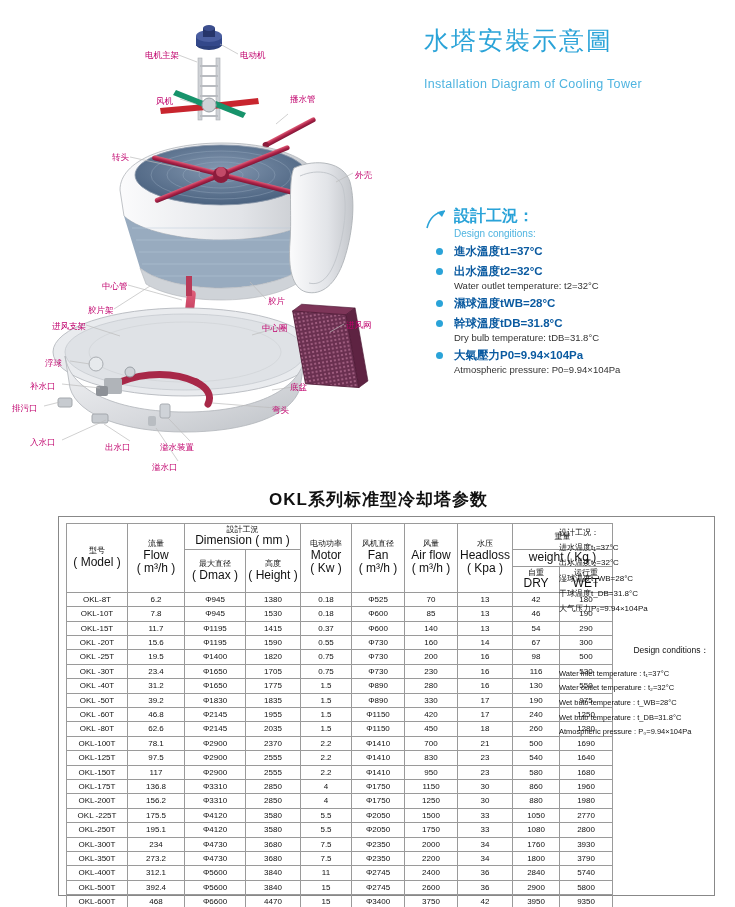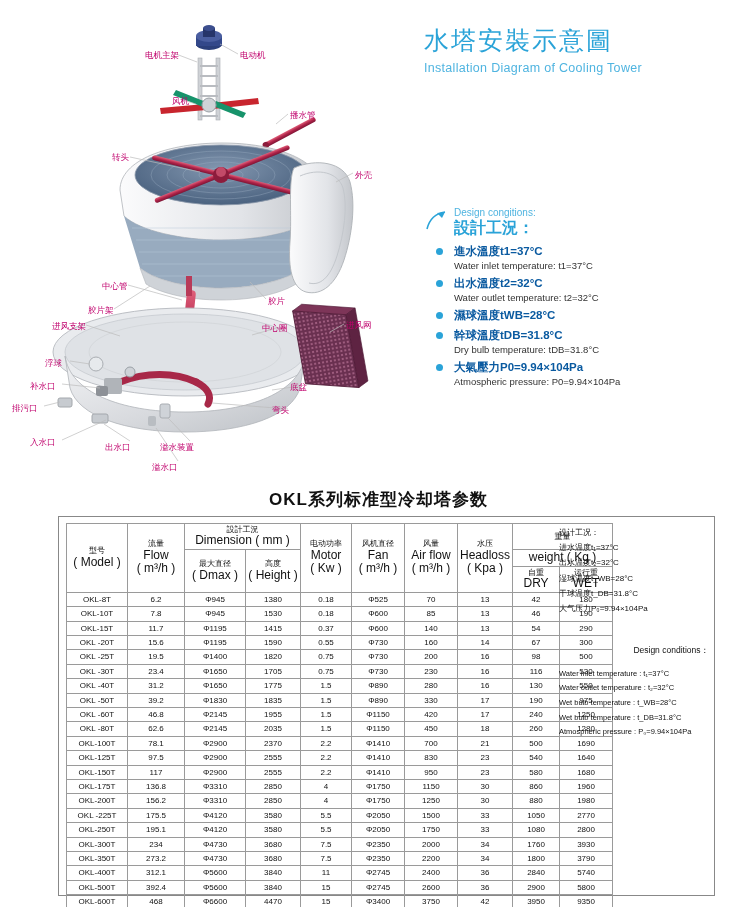--- a/index.html
+++ b/index.html
@@ -11,21 +11,21 @@
     overflow:hidden;
   }
   
   #diagram-area{position:absolute;left:0;top:0;width:735px;height:480px;}
 
   .lbl{position:absolute;font-size:8.5px;color:#c0006c;white-space:nowrap;}
 
   
   #title-block{position:absolute;left:424px;top:24px;width:300px;}
   #title-cn{font-size:25px;color:#2aa3d8;letter-spacing:2px;font-family:"DejaVu Sans",sans-serif;}
-  #title-en{font-size:12.5px;color:#4fb4e0;margin-top:4px;letter-spacing:0.3px;}
+  #title-en{font-size:12.5px;color:#4fb4e0;margin-top:20px;letter-spacing:0.3px;}
 
   
   #design-block{position:absolute;left:424px;top:206px;width:300px;}
   #design-head{position:relative;padding-left:30px;}
   #design-cn{font-size:16px;color:#2aa3d8;font-weight:bold;}
   #design-en{font-size:10px;color:#4fb4e0;margin-top:1px;}
   #arrow-icon{position:absolute;left:0;top:2px;width:24px;height:24px;}
   .cond{position:relative;padding-left:30px;margin-top:5px;}
   .cond .dot{position:absolute;left:12px;top:4px;width:7px;height:7px;border-radius:50%;background:#2aa3d8;}
   .cond .cn{font-size:11.5px;color:#0a5aa0;font-weight:bold;}
@@ -214,22 +214,22 @@
       <line x1="62" y1="440" x2="106" y2="420"></line>
       <line x1="130" y1="441" x2="104" y2="424"></line>
       <line x1="190" y1="441" x2="168" y2="418"></line>
       <line x1="178" y1="461" x2="156" y2="428"></line>
     </g>
   </svg>
 
   <div id="diagram-labels">
     <span class="lbl" style="left:145px;top:50px;">电机主架</span>
     <span class="lbl" style="left:240px;top:50px;">电动机</span>
-    <span class="lbl" style="left:172px;top:96px;text-align:right;">风机</span>
-    <span class="lbl" style="left:290px;top:110px;">播水管</span>
+    <span class="lbl" style="left:156px;top:96px;text-align:right;">风机</span>
+    <span class="lbl" style="left:290px;top:94px;">播水管</span>
     <span class="lbl" style="left:112px;top:152px;">转头</span>
     <span class="lbl" style="left:355px;top:170px;">外壳</span>
     <span class="lbl" style="left:102px;top:281px;">中心管</span>
     <span class="lbl" style="left:268px;top:296px;">胶片</span>
     <span class="lbl" style="left:88px;top:305px;">胶片架</span>
     <span class="lbl" style="left:52px;top:321px;">进风支架</span>
     <span class="lbl" style="left:262px;top:323px;">中心圈</span>
     <span class="lbl" style="left:346px;top:320px;">进风网</span>
     <span class="lbl" style="left:45px;top:358px;">浮球</span>
     <span class="lbl" style="left:30px;top:381px;">补水口</span>
@@ -248,28 +248,27 @@
   </div>
 
   <div id="design-block">
     <div id="design-head">
       <span id="arrow-icon">
         <svg width="24" height="24" viewBox="0 0 24 24">
           <path d="M3 20 C6 8 14 4 21 3" fill="none" stroke="#2aa3d8" stroke-width="1.6"></path>
           <path d="M21 3 L13 4 L18 9 Z" fill="#2aa3d8"></path>
         </svg>
       </span>
+      <div id="design-cn">設計工況：</div>
       <div id="design-en">Design congitions:</div>
-      <div id="design-cn">設計工況：</div>
     </div>
 
     <div class="cond">
       <span class="dot"></span>
       <div class="cn">進水溫度t1=37°C</div>
-      <div class="en">Water inlet temperature:  t1=37°C</div>
     </div>
     <div class="cond">
       <span class="dot"></span>
       <div class="cn">出水溫度t2=32°C</div>
       <div class="en">Water outlet temperature:  t2=32°C</div>
     </div>
     <div class="cond">
       <span class="dot"></span>
       <div class="cn">濕球溫度tWB=28°C</div>
     </div>

